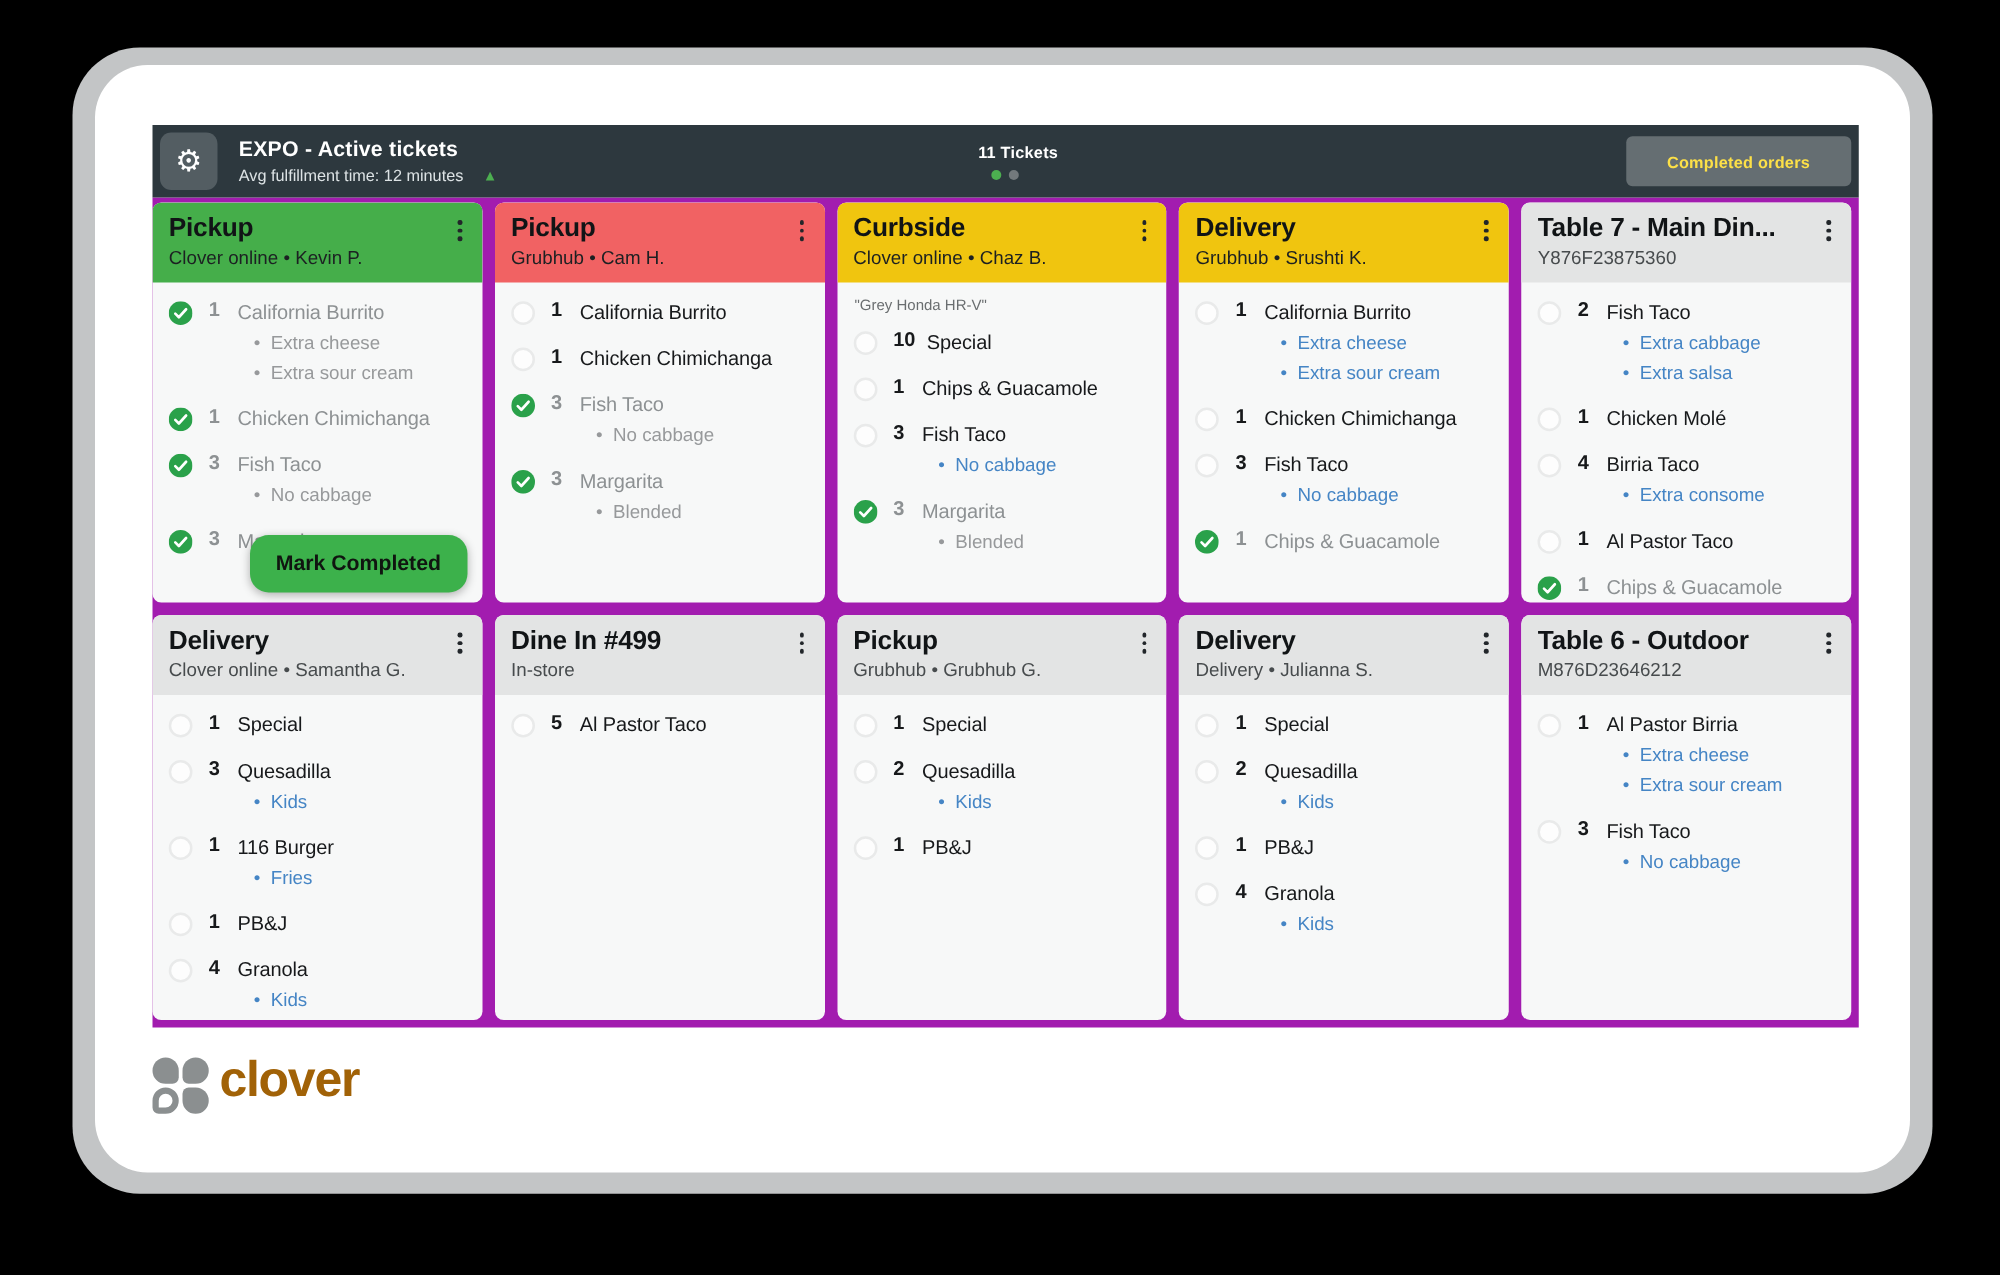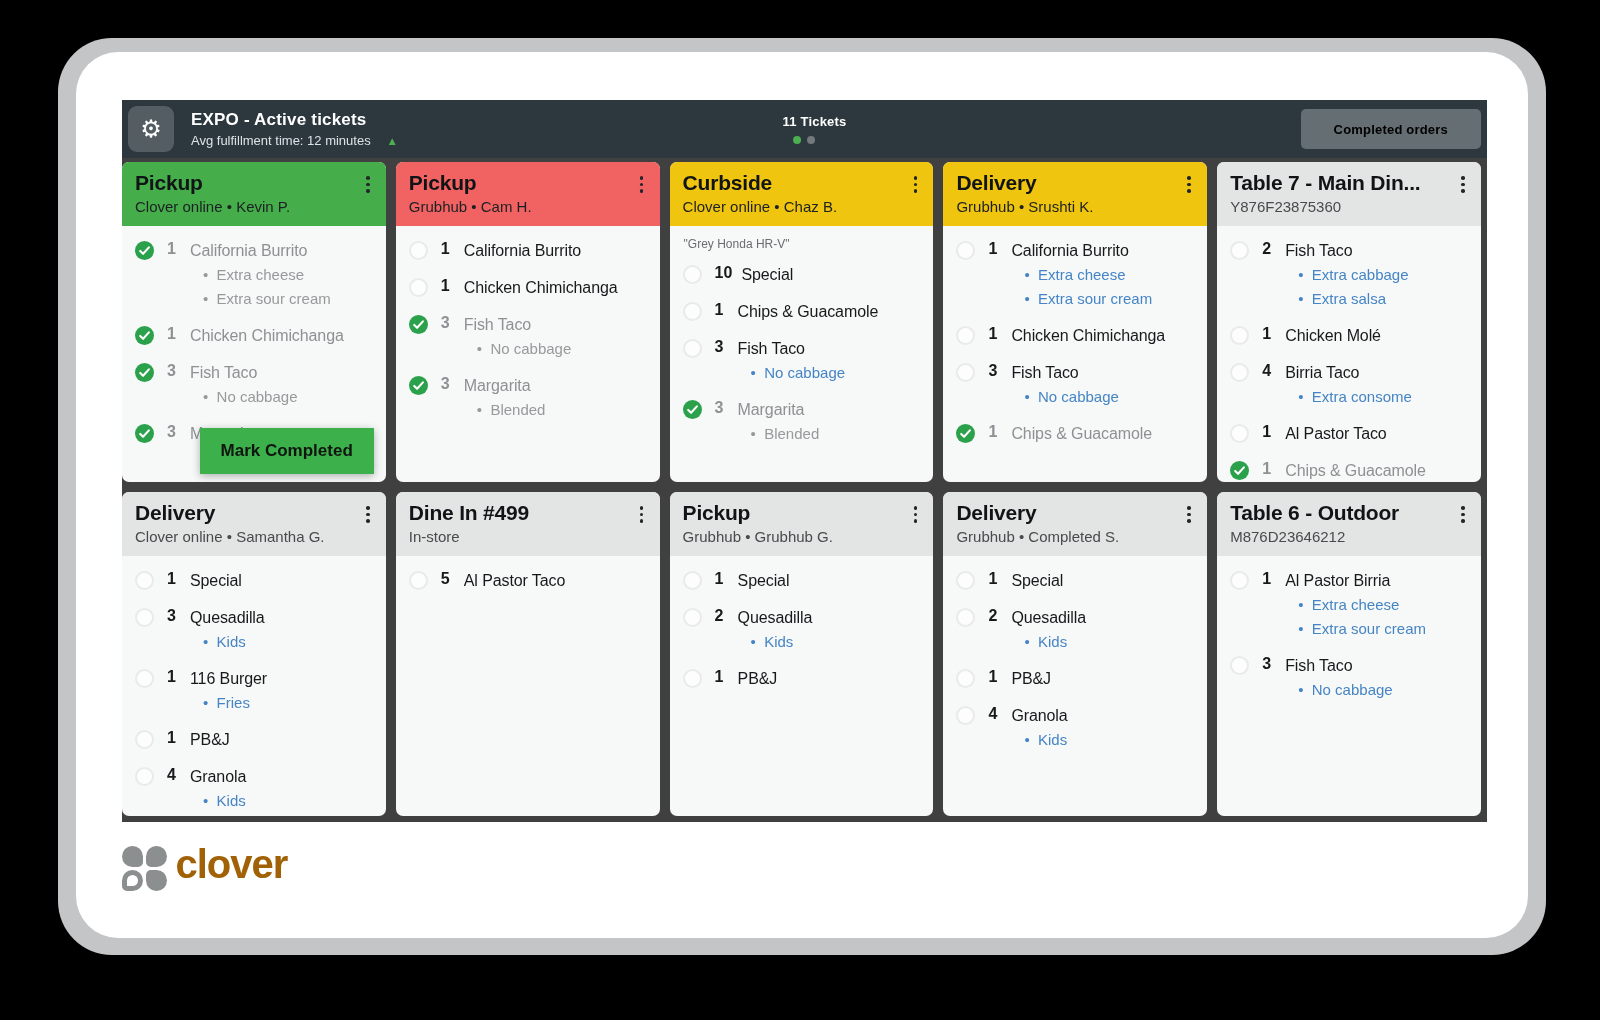--- a/index.html
+++ b/index.html
@@ -24,26 +24,26 @@
   .tb-titles{margin-left:17px;}
   .tb-title{color:#fff;font-size:17px;font-weight:bold;letter-spacing:.2px;}
   .tb-sub{color:#dde3e5;font-size:13px;margin-top:3px;display:flex;align-items:center;gap:18px;}
   .trend-up{color:#4caf50;font-size:9px;font-family:"DejaVu Sans",sans-serif;}
   .tb-center{position:absolute;left:50%;top:50%;transform:translate(-50%,-50%);text-align:center;}
   .tb-count{color:#fff;font-size:13px;font-weight:bold;letter-spacing:.2px;margin-left:20px;}
   .dots{margin-top:7px;display:flex;gap:6px;justify-content:center;}
   .dot{width:8px;height:8px;border-radius:50%;}
   .dot.active{background:#4caf50;}
   .dot.idle{background:#73797c;}
-  .completed-btn{margin-left:auto;background:#656e72;color:#000000;font-size:13px;
+  .completed-btn{margin-left:auto;background:#656e72;color:#fde047;font-size:13px;
     font-weight:bold;border:none;border-radius:5px;height:40px;padding:0 33px;
     font-family:inherit;letter-spacing:.2px;cursor:pointer;text-align:center;}
 
   
-  .grid{background:#404040;display:grid;grid-template-columns:repeat(5,1fr);
+  .grid{background:#a21caf;display:grid;grid-template-columns:repeat(5,1fr);
     grid-template-rows:320px 324px;gap:10px;padding:4px 6px 6px 0;}
   .card{background:#f7f8f8;border-radius:7px;position:relative;display:flex;
     flex-direction:column;overflow:hidden;}
   .card-head{min-height:64px;box-sizing:border-box;padding:9px 10px 0 13px;display:flex;}
   .accent-green{background:#45ae4a;}
   .accent-red{background:#f16263;}
   .accent-yellow{background:#f0c50f;}
   .accent-plain{background:#e3e4e4;}
   .head-text{min-width:0;flex:1;}
   .card-title{font-size:21px;font-weight:bold;color:#111416;letter-spacing:-.2px;
@@ -60,21 +60,21 @@
   .chk{flex:0 0 19px;height:19px;margin-top:1px;}
   .chk.un{box-sizing:border-box;border:2px solid #e9eaea;background:#fdfdfd;border-radius:50%;}
   .chk.done svg{display:block;}
   .qty{font-size:16px;font-weight:bold;margin-left:13px;min-width:14px;color:#17191b;}
   .itxt{margin-left:9px;min-width:0;}
   .nm{font-size:16px;font-weight:normal;color:#17191b;letter-spacing:-.1px;line-height:21px;}
   .mod{font-size:15px;margin-top:4px;color:#4585c5;padding-left:13px;line-height:20px;}
   .item.done .qty,.item.done .nm{color:#8d9193;}
   .item.done .mod{color:#97999b;}
   .action-btn{position:absolute;right:12px;bottom:8px;height:46px;padding:0 21px;
-    background:#3cb14b;border:none;border-radius:0;font-size:17px;font-weight:bold;
+    background:#3cb14b;border:none;border-radius:15px;font-size:17px;font-weight:bold;
     color:#101510;box-shadow:0 2px 8px rgba(0,0,0,.3);font-family:inherit;cursor:pointer;}
 
   
   .footer{margin-top:24px;display:flex;align-items:center;}
   .clover{display:flex;align-items:center;gap:9px;}
   .leaf-grid{display:grid;grid-template-columns:21px 21px;grid-template-rows:21px 21px;gap:2.5px;}
   .leaf{background:#8b8f90;border-radius:50%;}
   .leaf.tl{border-bottom-right-radius:5px;}
   .leaf.tr{border-bottom-left-radius:5px;}
   .leaf.br{border-top-left-radius:5px;}
@@ -505,21 +505,21 @@
               <div class="itxt">
                 <div class="nm">PB&amp;J</div>
               </div>
             </div>
           </div>
         </div>
         <div class="card">
           <div class="card-head accent-plain">
             <div class="head-text">
               <div class="card-title">Delivery</div>
-              <div class="card-sub">Grubhub •  Completed S.</div>
+              <div class="card-sub">Delivery •  Julianna S.</div>
             </div>
             <div class="kebab">
               <i></i>
               <i></i>
               <i></i>
             </div>
           </div>
           <div class="card-body">
             <div class="item">
               <span class="chk un"></span>

